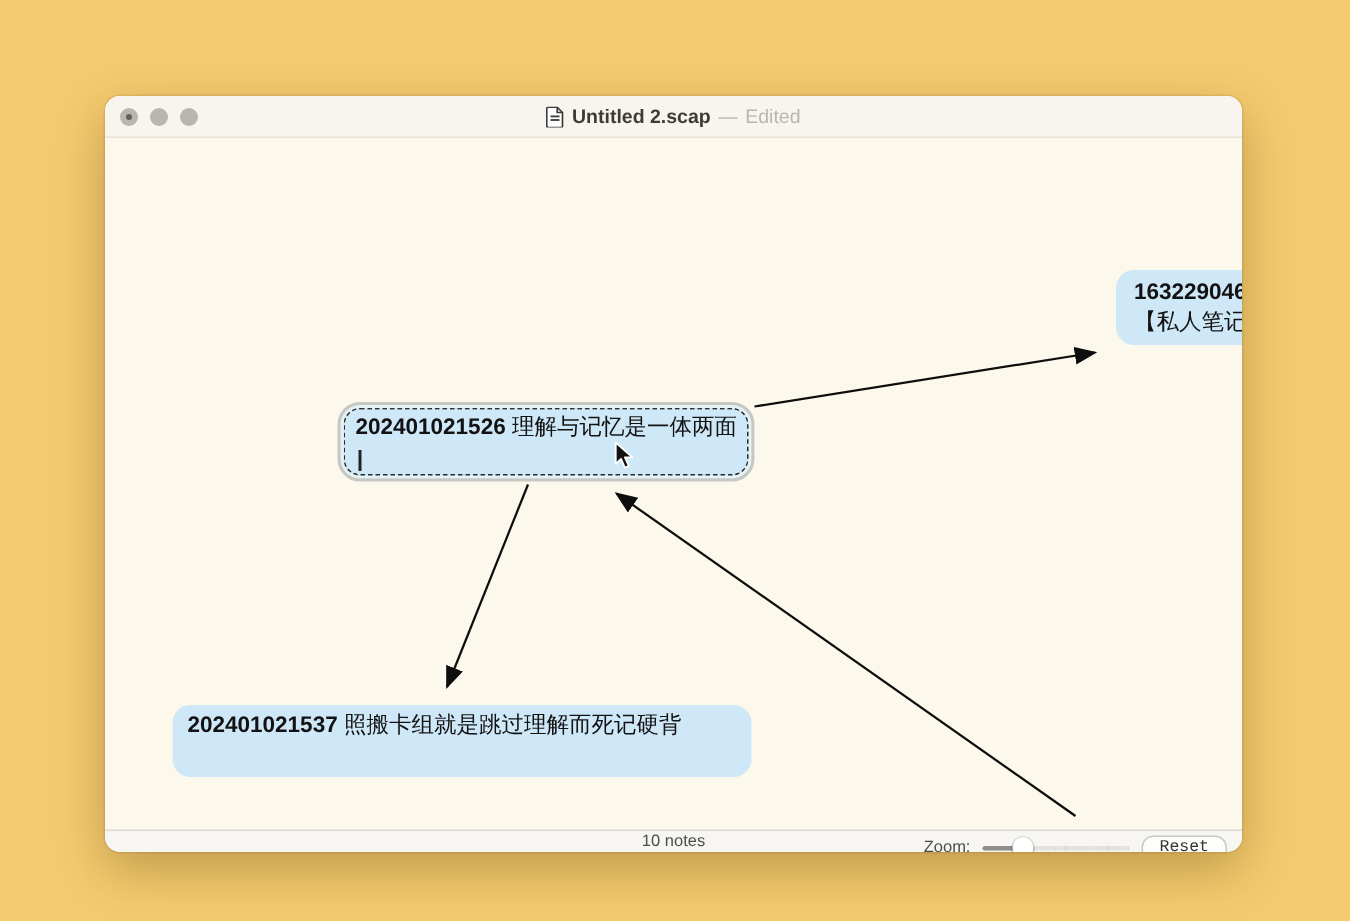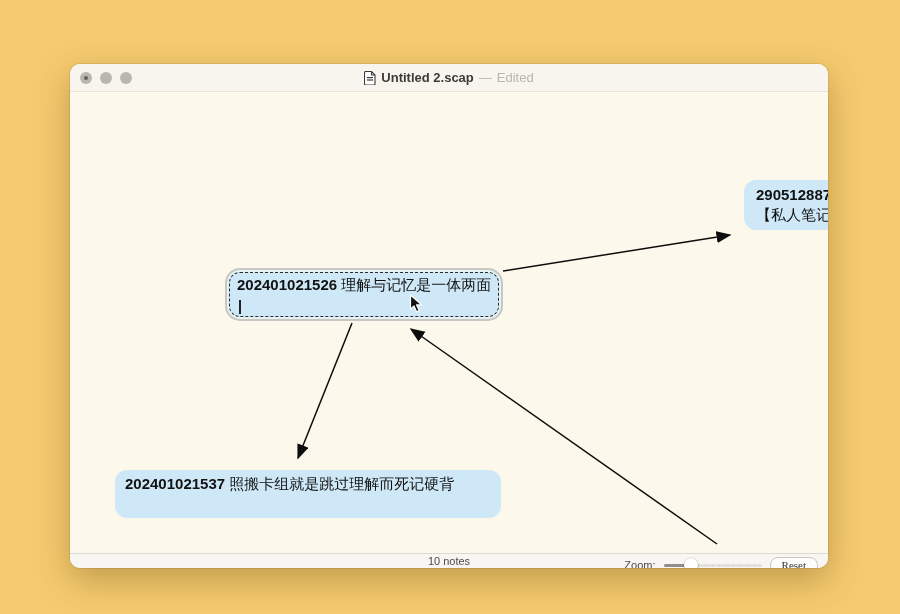--- a/index.html
+++ b/index.html
@@ -100,21 +100,21 @@
     border-radius:2px; background:#8f8e8b;
   }
   .zoom-thumb {
     position:absolute; left:20px; top:0; width:14px; height:14px; border-radius:50%;
     background:#ffffff; box-shadow:0 1px 2px rgba(0,0,0,0.35), 0 0 0 0.5px rgba(0,0,0,0.12);
   }
   .reset-button {
     font-size:11px; color:#353533; background:#fdfdfc;
     border:1px solid #c9c8c4; border-radius:8px;
     padding:1px 11px 2px 11px; line-height:12px;
-    font-family:Liberation Serif, serif;
+    font-family:Liberation Mono, monospace;
   }
 </style>
 </head>
 <body>
 
 <div class="app-window">
 
   <div class="titlebar">
     <div class="traffic-lights">
       <span class="tl-btn edited-dot"></span>
@@ -160,21 +160,21 @@
     </div>
 
     <div class="note note-bottom-left">
       <div class="note-line">
         <span class="nid">202401021537</span><span> 照搬卡组就是跳过理解而死记硬背</span>
       </div>
     </div>
 
     <div class="note note-top-right">
       <div class="note-line">
-        <span class="nid">290512887</span>
+        <span class="nid">163229046</span>
       </div>
       <div class="note-line">【私人笔记</div>
     </div>
 
     <div class="mouse-cursor">
       <svg width="15" height="21" viewBox="0 0 15 21">
         <path d="M1.5 1 L1.5 15.2 L5 11.9 L7.6 17.8 L10.2 16.6 L7.6 10.9 L12.6 10.9 Z" fill="#111" stroke="#fff" stroke-width="1.2" stroke-linejoin="round"></path>
       </svg>
     </div>
   </div>

